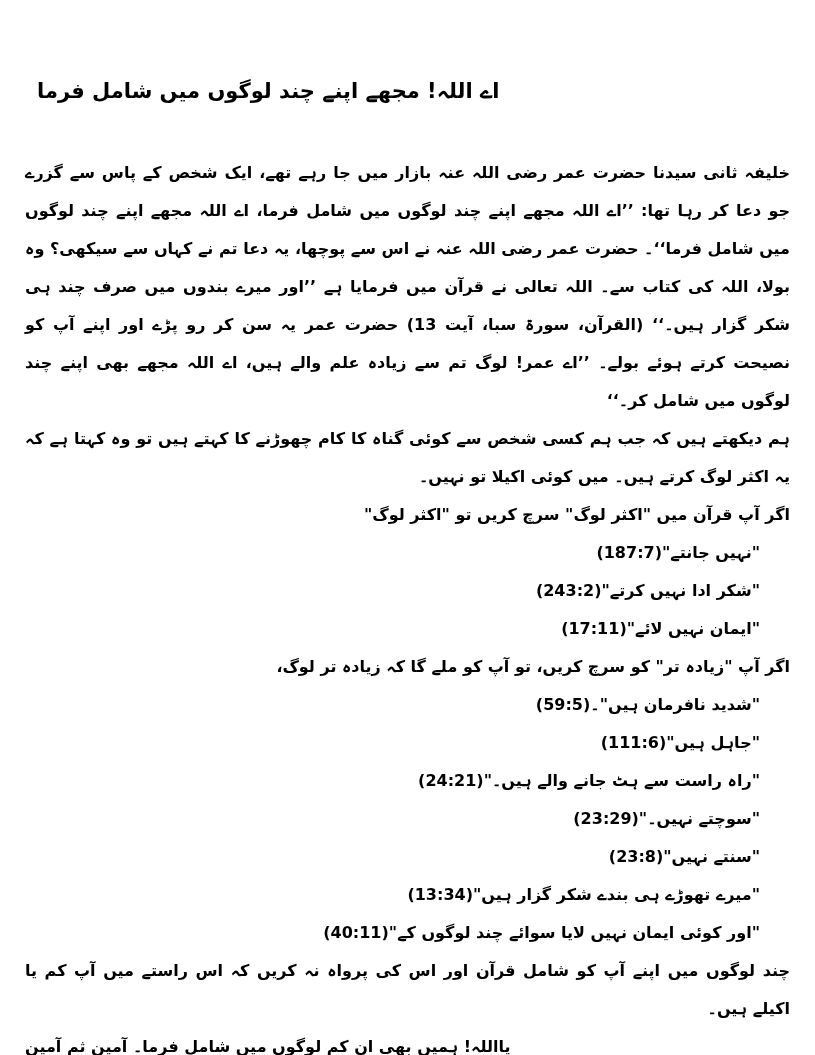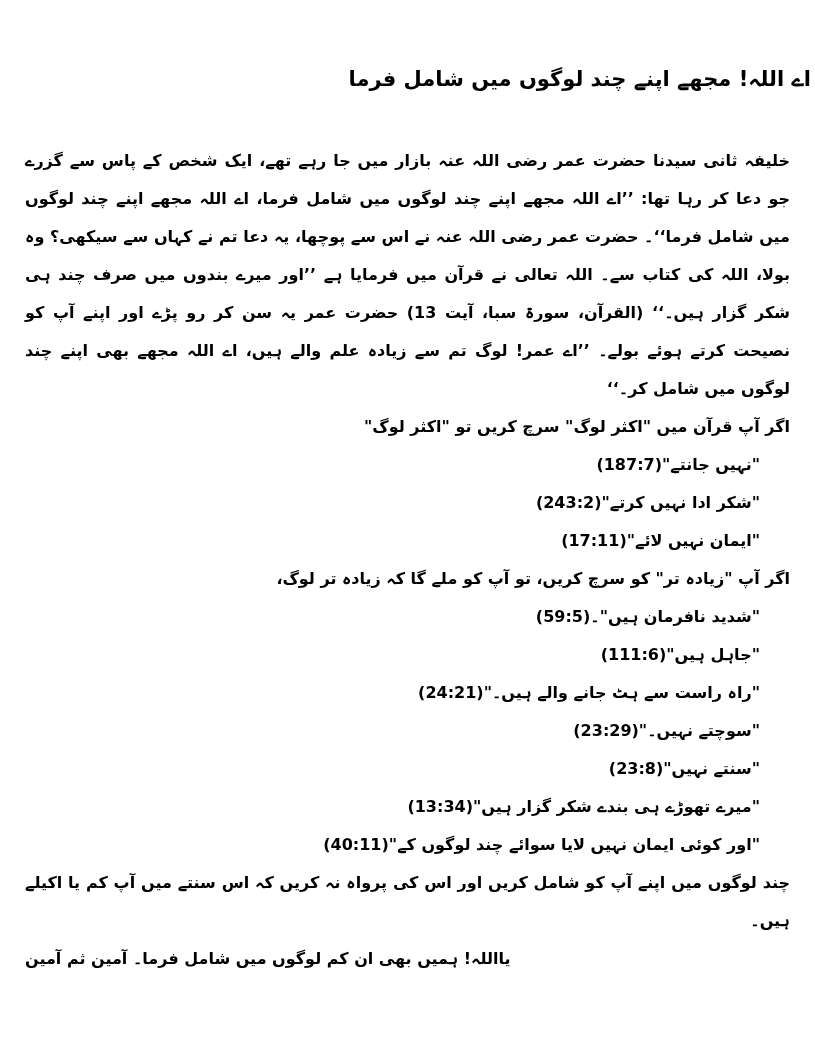--- a/index.html
+++ b/index.html
@@ -11,23 +11,23 @@
     position: relative;
     width: 815px;
     height: 1055px;
     background: #ffffff;
     overflow: hidden;
     direction: rtl;
     color: #000000;
     font-family: "DejaVu Sans", sans-serif;
   }
   .title {
-    margin: 4px;
+    margin: 16px;
     padding-top: 58px;
-    text-align: right;
+    text-align: left;
     font-size: 21px;
     font-weight: bold;
     line-height: 34px;
     padding-left: 21px;
   }
   .doc-body {
     margin-top: 46px;
     padding: 0 25px;
     font-size: 16px;
     line-height: 38px;
@@ -52,28 +52,29 @@
     padding-right: 30px;
   }
 </style>
 </head>
 <body>
 
 <div class="page">
   <h1 class="title">اے اللہ! مجھے اپنے چند لوگوں میں شامل فرما</h1>
   <div class="doc-body">
       <div class="block paragraph">خلیفہ ثانی سیدنا حضرت عمر رضی اللہ عنہ بازار میں جا رہے تھے، ایک شخص کے پاس سے گزرے جو دعا کر رہا تھا: ’’اے اللہ مجھے اپنے چند لوگوں میں شامل فرما، اے اللہ مجھے اپنے چند لوگوں میں شامل فرما‘‘۔ حضرت عمر رضی اللہ عنہ نے اس سے پوچھا، یہ دعا تم نے کہاں سے سیکھی؟ وہ بولا، اللہ کی کتاب سے۔ اللہ تعالی نے قرآن میں فرمایا ہے ’’اور میرے بندوں میں صرف چند ہی شکر گزار ہیں۔‘‘ (القرآن، سورۃ سبا، آیت 13) حضرت عمر یہ سن کر رو پڑے اور اپنے آپ کو نصیحت کرتے ہوئے بولے۔ ’’اے عمر! لوگ تم سے زیادہ علم والے ہیں، اے اللہ مجھے بھی اپنے چند لوگوں میں شامل کر۔‘‘</div>
+      <div class="block paragraph">ہم دیکھتے ہیں کہ جب ہم کسی شخص سے کوئی گناہ کا کام چھوڑنے کا کہتے ہیں تو وہ کہتا ہے کہ یہ اکثر لوگ کرتے ہیں۔ میں کوئی اکیلا تو نہیں۔</div>
       <div class="block line">اگر آپ قرآن میں "اکثر لوگ" سرچ کریں تو "اکثر لوگ"</div>
       <div class="block quote">"نہیں جانتے"(187:7)</div>
       <div class="block quote">"شکر ادا نہیں کرتے"(243:2)</div>
       <div class="block quote">"ایمان نہیں لائے"(17:11)</div>
       <div class="block line">اگر آپ "زیادہ تر" کو سرچ کریں، تو آپ کو ملے گا کہ زیادہ تر لوگ،</div>
       <div class="block quote">"شدید نافرمان ہیں"۔(59:5)</div>
       <div class="block quote">"جاہل ہیں"(111:6)</div>
       <div class="block quote">"راہ راست سے ہٹ جانے والے ہیں۔"(24:21)</div>
       <div class="block quote">"سوچتے نہیں۔"(23:29)</div>
       <div class="block quote">"سنتے نہیں"(23:8)</div>
       <div class="block quote">"میرے تھوڑے ہی بندے شکر گزار ہیں"(13:34)</div>
       <div class="block quote">"اور کوئی ایمان نہیں لایا سوائے چند لوگوں کے"(40:11)</div>
-      <div class="block paragraph">چند لوگوں میں اپنے آپ کو شامل کریں اور اس کی پرواہ نہ کریں کہ اس سنتے میں آپ کم یا اکیلے ہیں۔</div>
+      <div class="block paragraph">چند لوگوں میں اپنے آپ کو شامل قرآن اور اس کی پرواہ نہ کریں کہ اس راستے میں آپ کم یا اکیلے ہیں۔</div>
       <div class="block final">یااللہ! ہمیں بھی ان کم لوگوں میں شامل فرما۔ آمین ثم آمین</div>
     </div>
 </div>
 
 </body></html>

